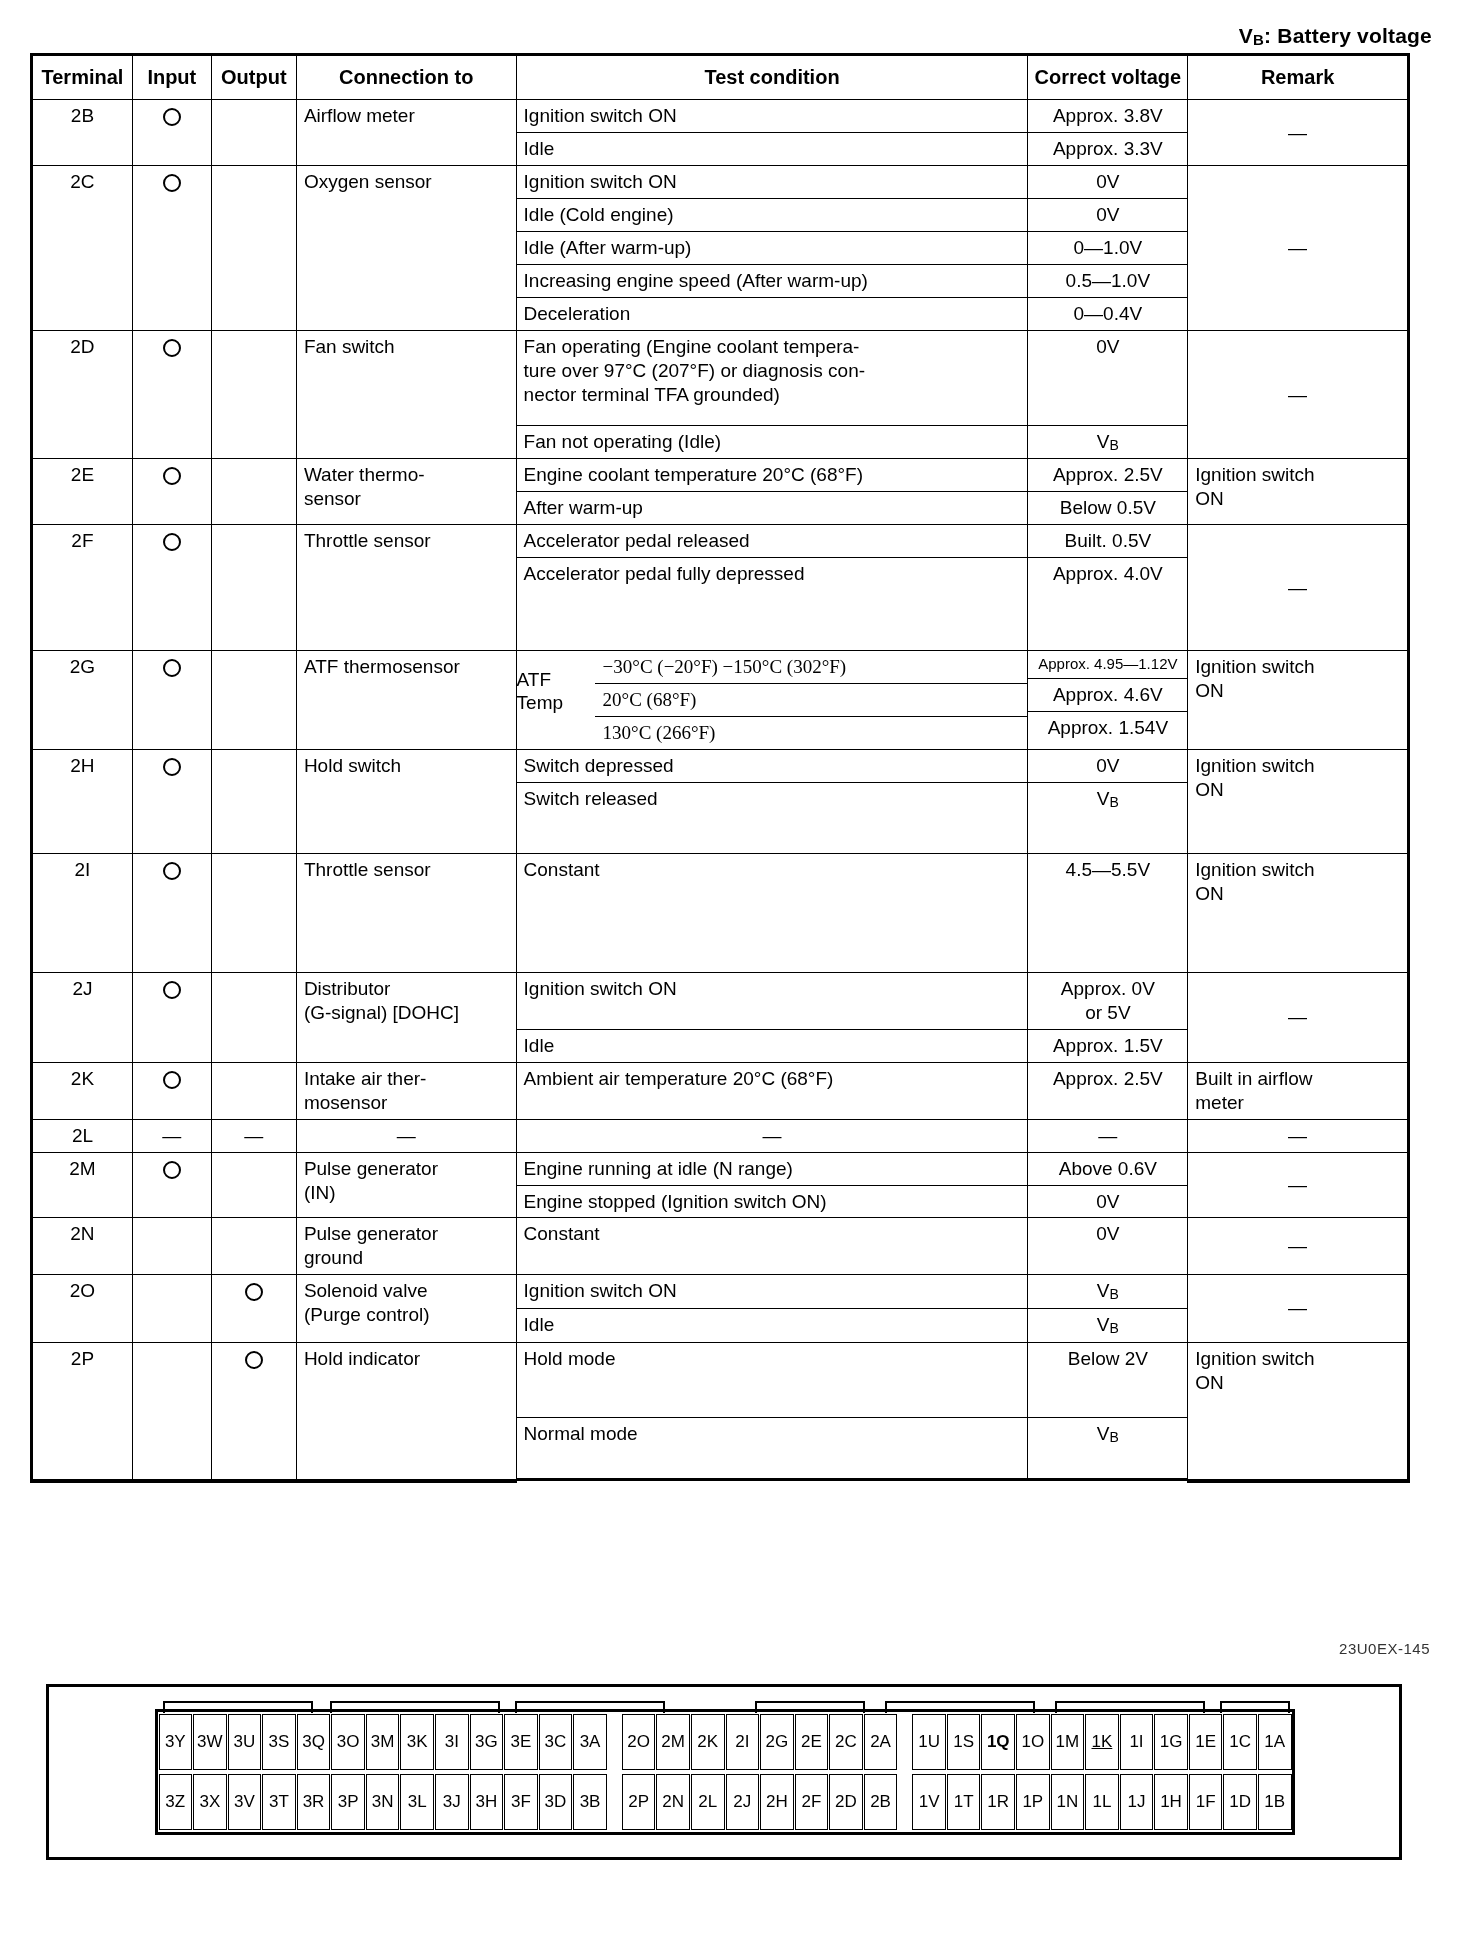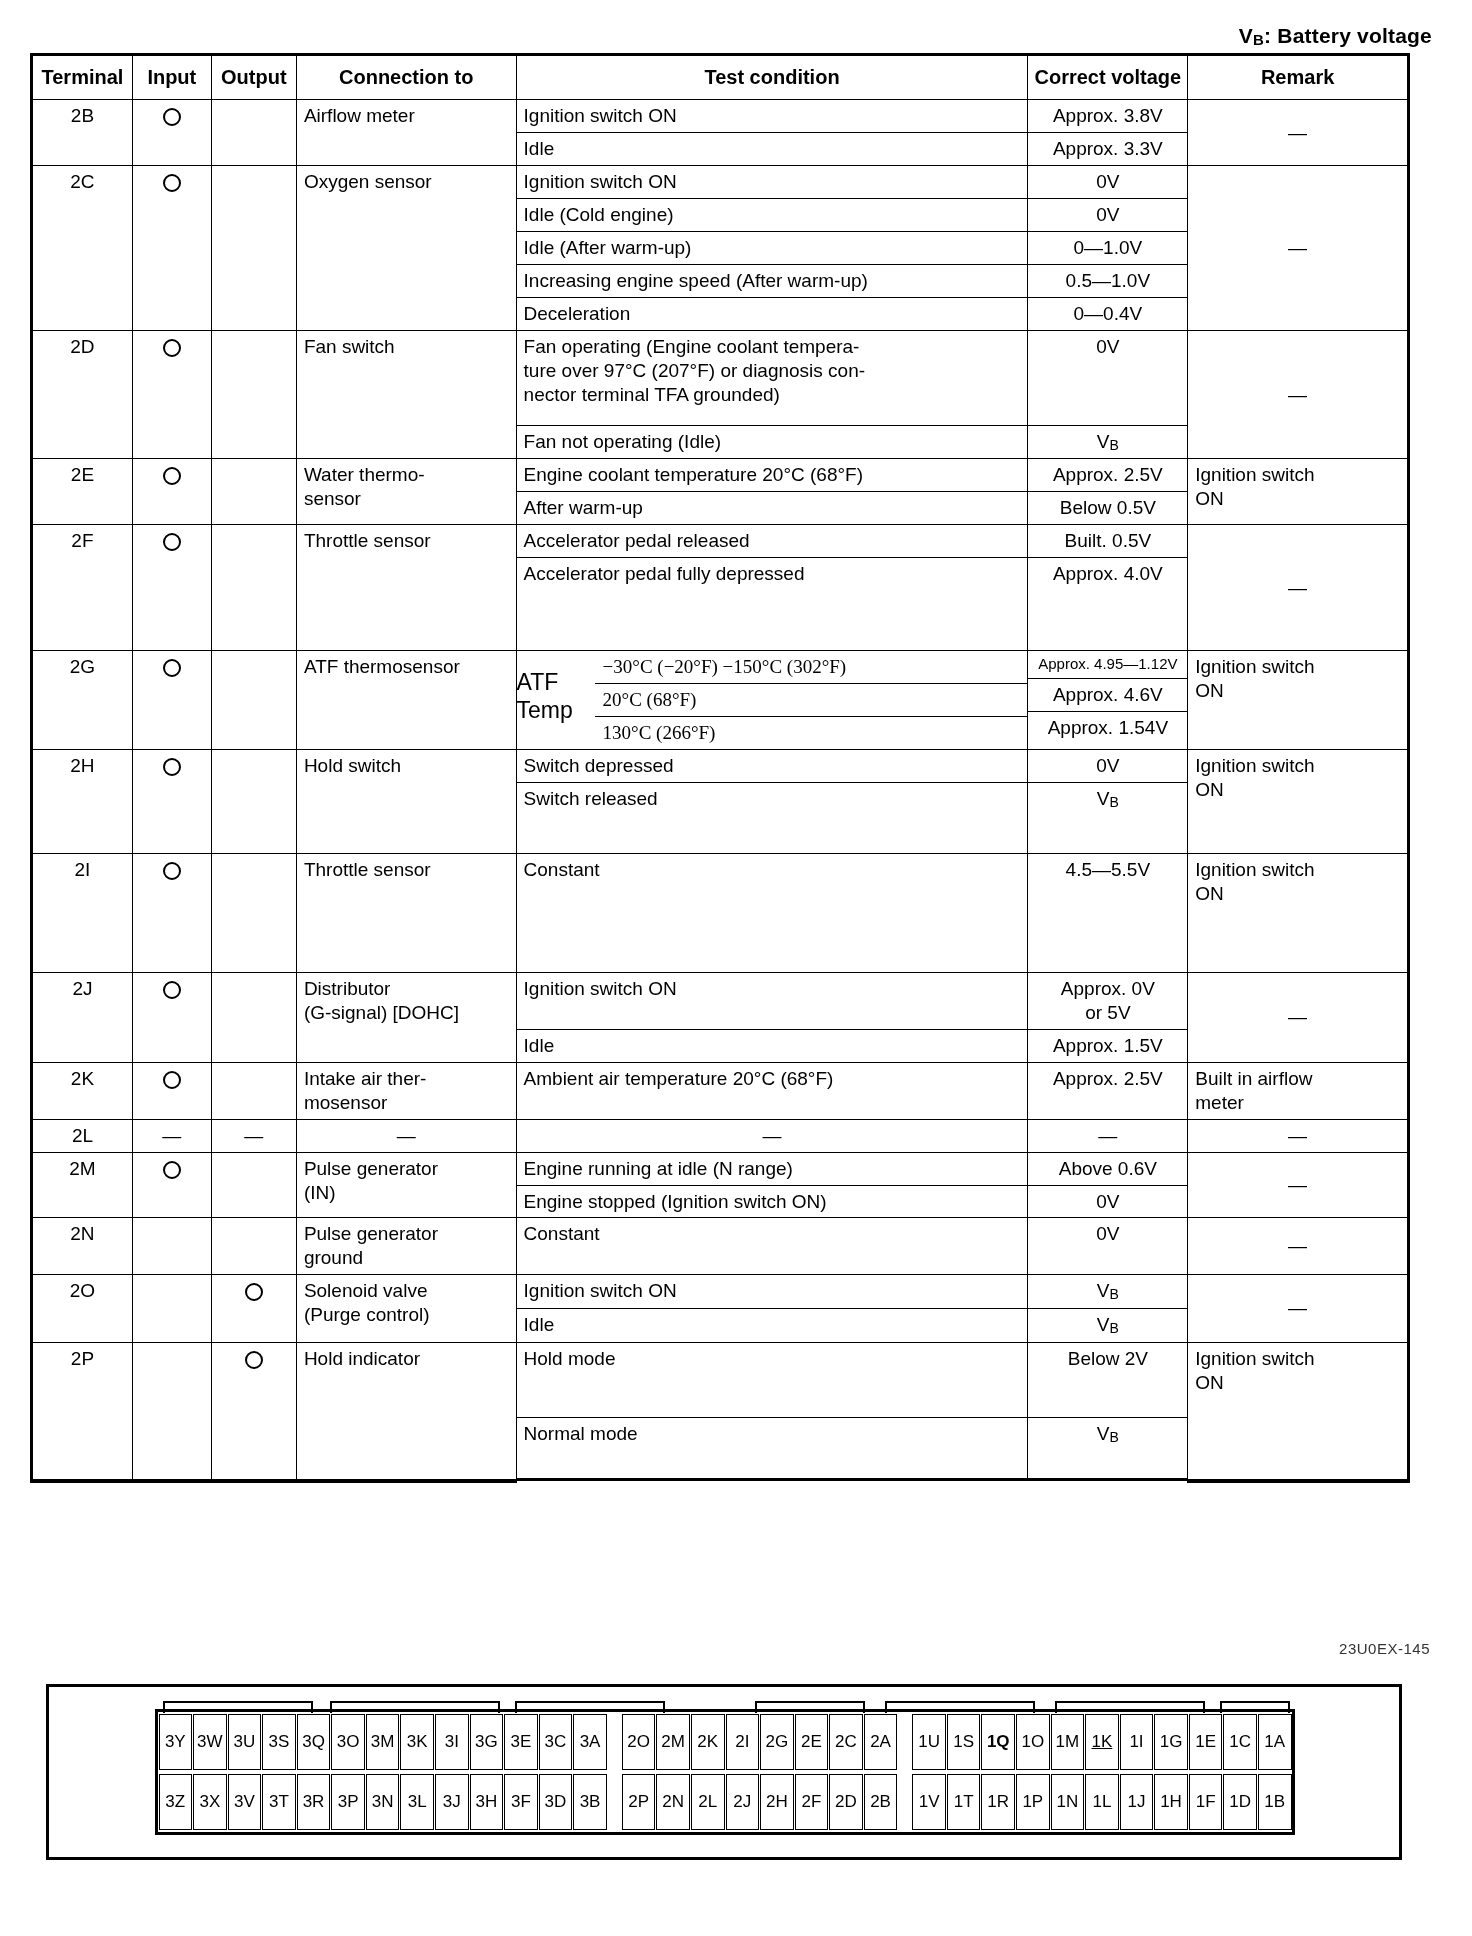--- a/index.html
+++ b/index.html
@@ -83,21 +83,21 @@
   }
   .center { text-align: center; }
   .smaller { font-size: 15px; }
 
   
   .atf-wrap { display: flex; }
   .atf-label {
     width: 78px;
     flex: 0 0 78px;
     padding-top: 18px;
-    font-size: 23px;
+    font-size: 19px;
     line-height: 1.2;
   }
   .atf-rows { flex: 1; font-family: Liberation Serif, serif; }
   .atf-rows .r {
     border-bottom: 1px solid #000;
     padding: 4px 4px 4px 8px;
   }
   .atf-rows .r:last-child { border-bottom: none; }
 
   .volt-stack .v {

